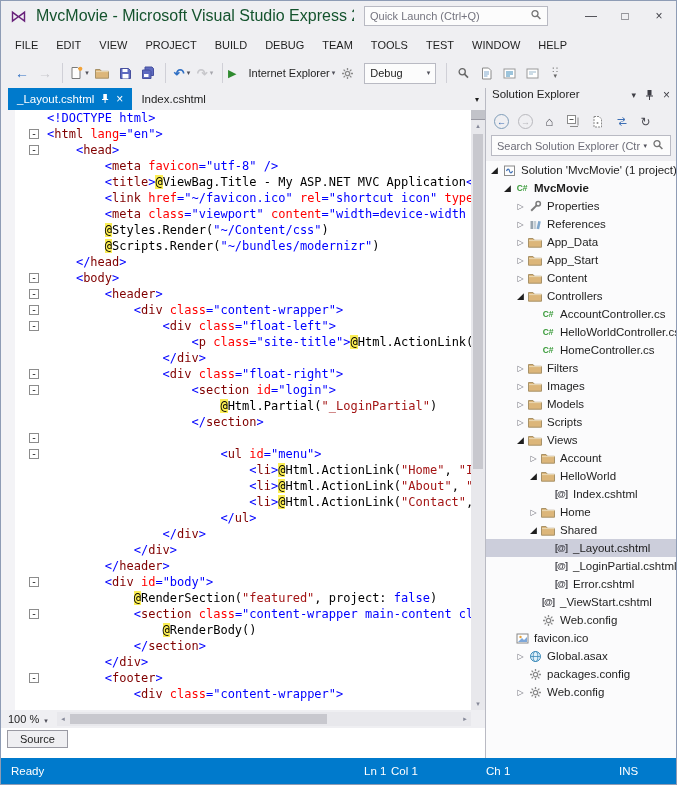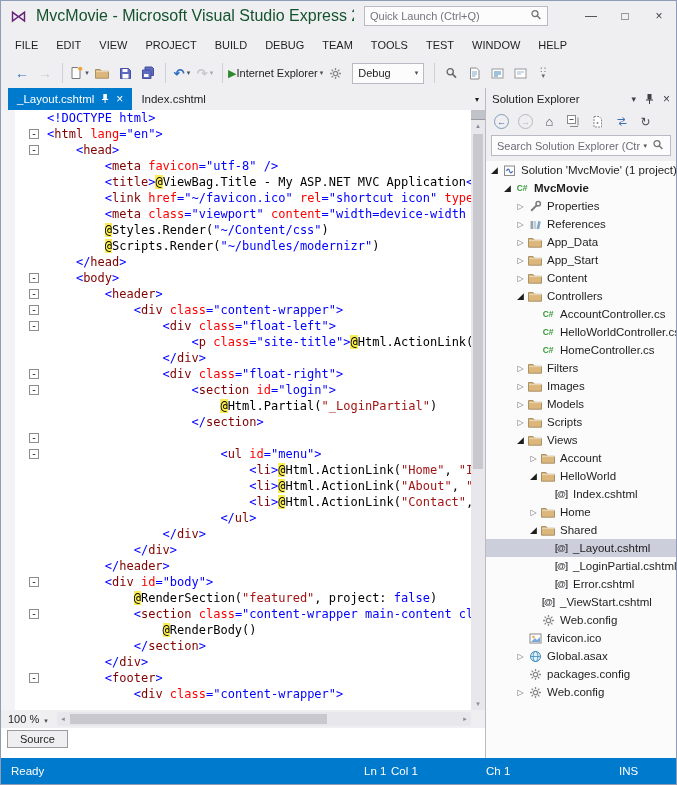--- a/index.html
+++ b/index.html
@@ -17,21 +17,21 @@
 
   
   .menubar{position:absolute;top:30px;left:0;right:0;height:27px;display:flex;align-items:center;padding-left:5px}
   .menu-item{font-size:11px;color:#1E1E1E;padding:5px 9px;cursor:default}
 
   
   .toolbar{position:absolute;top:57px;left:0;right:0;height:30px;display:flex;align-items:center;padding-left:10px}
   .tb-item{display:inline-flex;align-items:center;justify-content:center;height:24px;min-width:22px;margin-right:1px}
   .tb-sep{width:1px;height:20px;background:#D0D0D7;margin:0 5px;display:inline-block}
   .tb-drop{font-size:7px;color:#50505a;margin-left:2px}
-  .tb-label{font-size:11px;color:#1E1E1E;margin-left:0}
+  .tb-label{font-size:11px;color:#1E1E1E;margin-left:12px}
   .tb-combo{width:72px;height:21px;background:#FCFCFC;border:1px solid #B9BAC3;display:inline-flex;align-items:center;justify-content:space-between;font-size:11px;color:#1E1E1E;padding:0 5px;margin:0 5px}
   .tb-overflow{display:inline-flex;flex-direction:column;align-items:center;margin-left:8px;color:#666;line-height:6px;font-size:9px}
   .disabled{opacity:.45}
   .glyph-blue{color:#2F6FC4;font-size:14px;font-weight:bold}
   .glyph-gray{color:#9a9aa0;font-size:14px;font-weight:bold}
   .glyph-green{color:#2F8A2F;font-size:11px}
 
   
   .workspace{position:absolute;top:87px;left:0;right:0;bottom:26px;overflow:hidden}
   .editor-col{position:absolute;left:0;top:0;width:484px;height:100%;background:#fff}
@@ -61,21 +61,21 @@
   .zoom .drop{font-size:7px;color:#50505a}
   .hscroll{position:relative;flex:1;height:14px;background:#E8E8EC;margin-right:14px}
   .hs-arrow{position:absolute;top:0;bottom:0;width:12px;display:flex;align-items:center;justify-content:center;font-size:7px;color:#868999}
   .hs-arrow.left{left:0}.hs-arrow.right{right:0}
   .hs-thumb{position:absolute;top:2px;bottom:2px;left:13px;width:62%;background:#C8C8CE}
   .source-row{position:absolute;top:640px;left:0;right:0;height:24px;background:#fff}
   .source-tab{display:inline-block;margin:2px 0 0 6px;padding:2px 12px;font-size:11px;color:#1E1E1E;background:#EFEFF2;border:1px solid #9A9AA3}
 
   
   .sidepanel{position:absolute;left:484px;top:0;right:0;height:100%;background:#EFEFF2;border-left:1px solid #B9BAC3}
-  .sp-header{height:21px;display:flex;align-items:center;padding:0 6px;font-size:11.5px;color:#1E1E1E}
+  .sp-header{height:21px;display:flex;align-items:flex-start;padding:0 6px;font-size:11.5px;color:#1E1E1E}
   .sp-title{flex:1;white-space:nowrap;overflow:hidden}
   .sp-hicons{display:flex;align-items:center;gap:9px;color:#3f3f46}
   .sp-hicon{font-size:9px;display:inline-flex;align-items:center}
   .sp-toolbar{height:25px;display:flex;align-items:center;gap:7px;padding:0 7px}
   .sp-tbicon{display:inline-flex;align-items:center;justify-content:center;width:17px;height:17px}
   .circle-nav{width:15px;height:15px;border:1px solid #7F9DB9;border-radius:50%;display:inline-flex;align-items:center;justify-content:center;font-size:9px;color:#3C6EB4;font-weight:bold}
   .circle-nav.disabled{border-color:#b8b8bd;color:#b8b8bd;opacity:1}
   .sp-search{margin:1px 5px 3px 5px;height:21px;background:#FCFCFC;border:1px solid #B9BAC3;display:flex;align-items:center;padding-left:5px;font-size:11px;color:#6d6d78}
   .sp-search-text{flex:1;white-space:nowrap;overflow:hidden}
   .sp-search-drop{font-size:7px;color:#50505a;padding:0 3px}
@@ -639,21 +639,21 @@
             <span class="tree-icon">
               <svg width="13" height="13">
                 <g stroke="#8a8a8a" stroke-width="1.3" fill="none">
                   <circle cx="6.5" cy="6.5" r="2.2"></circle>
                   <path d="M6.5 1v2M6.5 10v2M1 6.5h2M10 6.5h2M2.6 2.6l1.4 1.4M9 9l1.4 1.4M2.6 10.4L4 9M9 4l1.4-1.4"></path>
                 </g>
               </svg>
             </span>
             <span class="tree-label">Web.config</span>
           </div>
-          <div class="tree-row" style="padding-left: 29px; text-align: right;">
+          <div class="tree-row" style="padding-left: 16px; text-align: right;">
             <span class="tree-arrow"></span>
             <span class="tree-icon">
               <svg width="13" height="13">
                 <rect x="1" y="2" width="11" height="9" fill="#fff" stroke="#888"></rect>
                 <circle cx="4.5" cy="5" r="1.2" fill="#E8A33D"></circle>
                 <path d="M2 10L6 6l2 2 3-3v5z" fill="#7DA7D9"></path>
               </svg>
             </span>
             <span class="tree-label">favicon.ico</span>
           </div>

